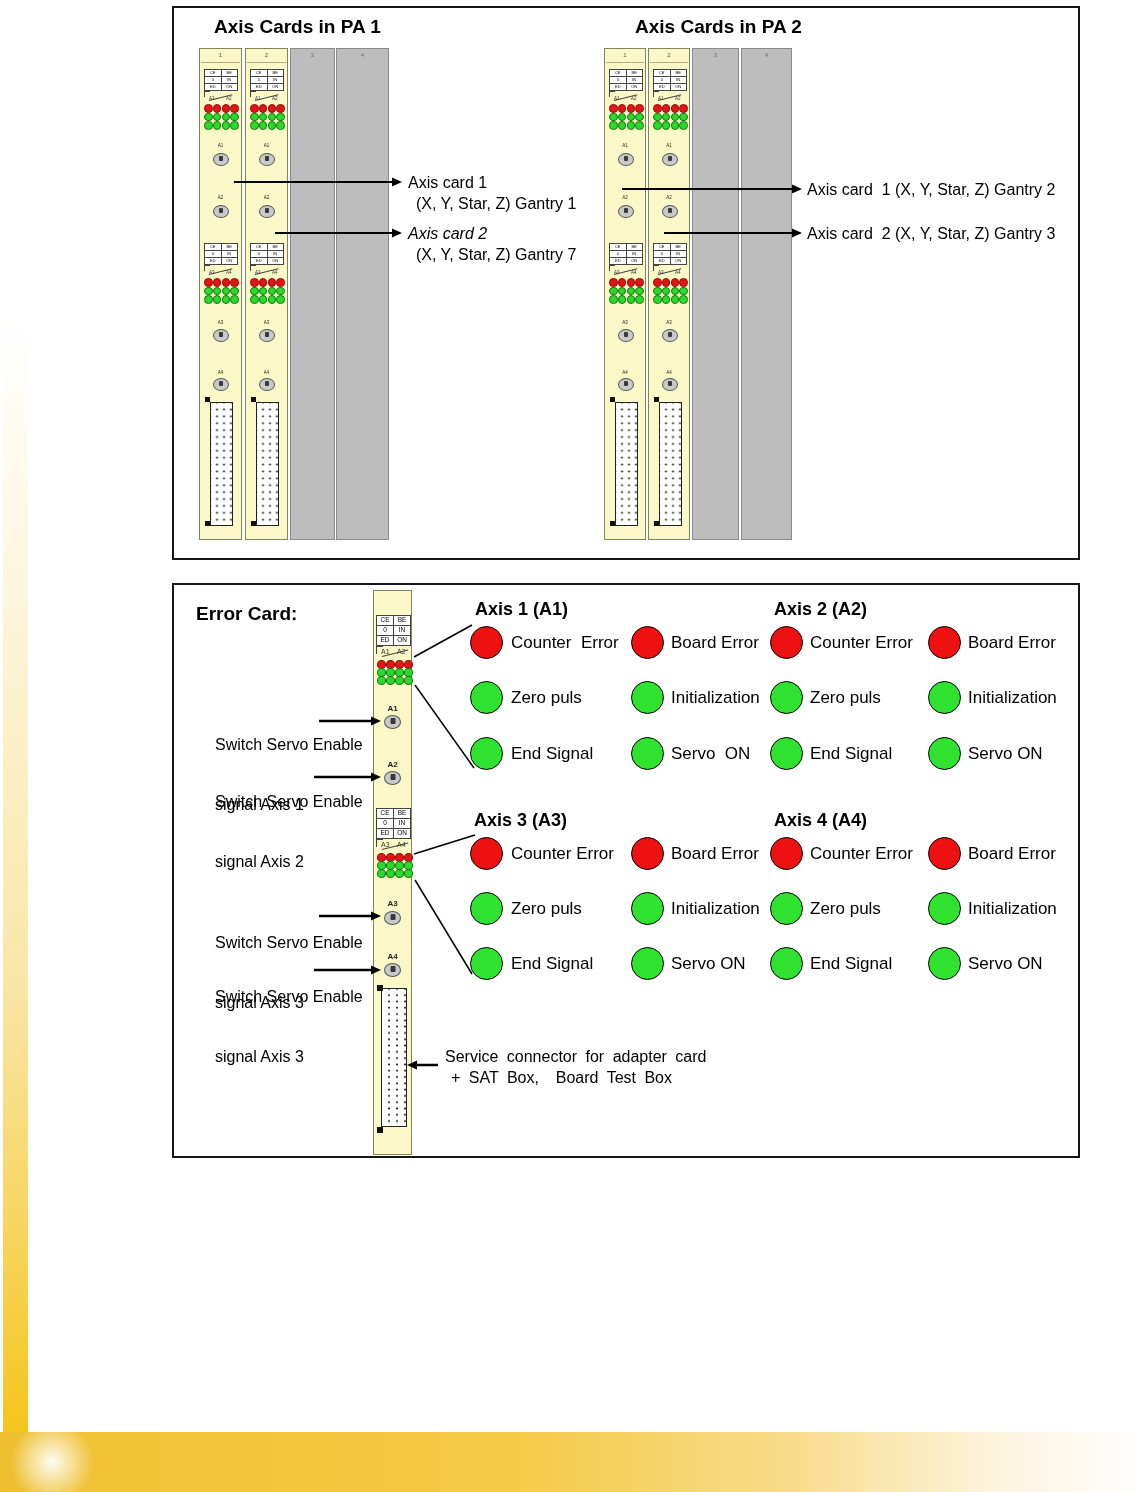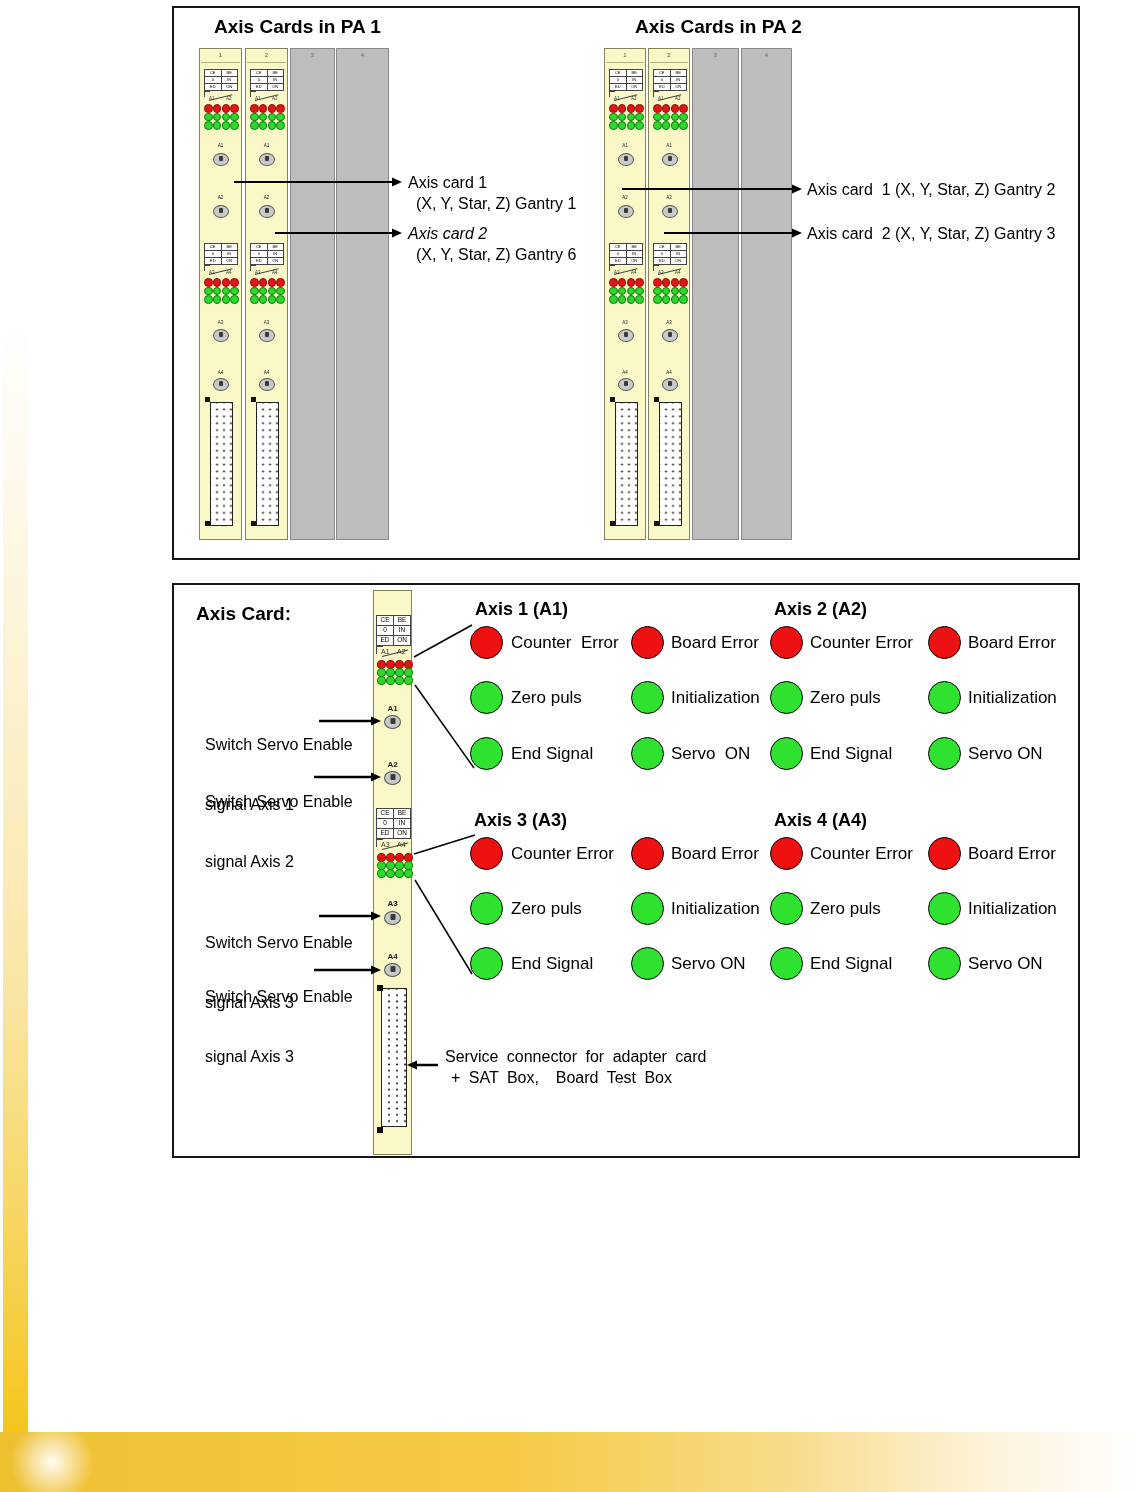--- a/index.html
+++ b/index.html
@@ -92,21 +92,21 @@
   .tc{position:absolute;font-size:16px;white-space:pre;}
   .pa1c1l1{left:234px;top:166px;} .pa1c1l2{left:242px;top:187px;}
   .pa1c2l1{left:234px;top:217px;font-style:italic;} .pa1c2l2{left:242px;top:238px;}
   .pa2c1{left:633px;top:173px;} .pa2c2{left:633px;top:217px;}
   
   .lgd-head{position:absolute;font-weight:700;font-size:18px;white-space:pre;}
   .lgd-led{position:absolute;width:33px;height:33px;border-radius:50%;border:1.5px solid #000;box-sizing:border-box;}
   .lgd-led.red{background:#ee1111;} .lgd-led.green{background:#2fe22f;}
   .lgd-label{position:absolute;font-size:17px;white-space:pre;}
   
-  .swc{position:absolute;left:31px;font-size:16px;line-height:20px;white-space:pre;}
+  .swc{position:absolute;left:41px;font-size:16px;line-height:20px;white-space:pre;}
   .swc.c0{top:110px;} .swc.c1{top:167px;} .swc.c2{top:308px;} .swc.c3{top:362px;}
   .svc{position:absolute;font-size:16px;white-space:pre;word-spacing:4px;}
   .svc.l1{left:271px;top:463px;} .svc.l2{left:277px;top:484px;}
 </style>
 </head>
 <body>
 
 <div class="page">
   <div class="strip-left"></div>
   <div class="band-bottom"></div>
@@ -488,27 +488,27 @@
         <line x1="448" y1="181" x2="619" y2="181"></line>
           <polygon points="628,181 618,176.5 618,185.5" stroke="none"></polygon>
         <line x1="490" y1="225" x2="619" y2="225"></line>
           <polygon points="628,225 618,220.5 618,229.5" stroke="none"></polygon>
       </g>
     </svg>
 
     <div class="tc pa1c1l1">Axis card 1</div>
     <div class="tc pa1c1l2">(X, Y, Star, Z) Gantry 1</div>
     <div class="tc pa1c2l1">Axis card 2</div>
-    <div class="tc pa1c2l2">(X, Y, Star, Z) Gantry 6</div>
+    <div class="tc pa1c2l2">(X, Y, Star, Z) Gantry 7</div>
     <div class="tc pa2c1">Axis card  1 (X, Y, Star, Z) Gantry 2</div>
     <div class="tc pa2c2">Axis card  2 (X, Y, Star, Z) Gantry 3</div>
   </div>
 
   <div class="panel panel-detail">
-    <div class="ptitle t-detail">Axis Card:</div>
+    <div class="ptitle t-detail">Error Card:</div>
 
     <div id="detail-card" class="dc">
         <div class="tblock b1">
           <div class="ftbl">
             <span>CE</span>
             <span>BE</span>
             <span>0</span>
             <span>IN</span>
             <span>ED</span>
             <span>ON</span>

